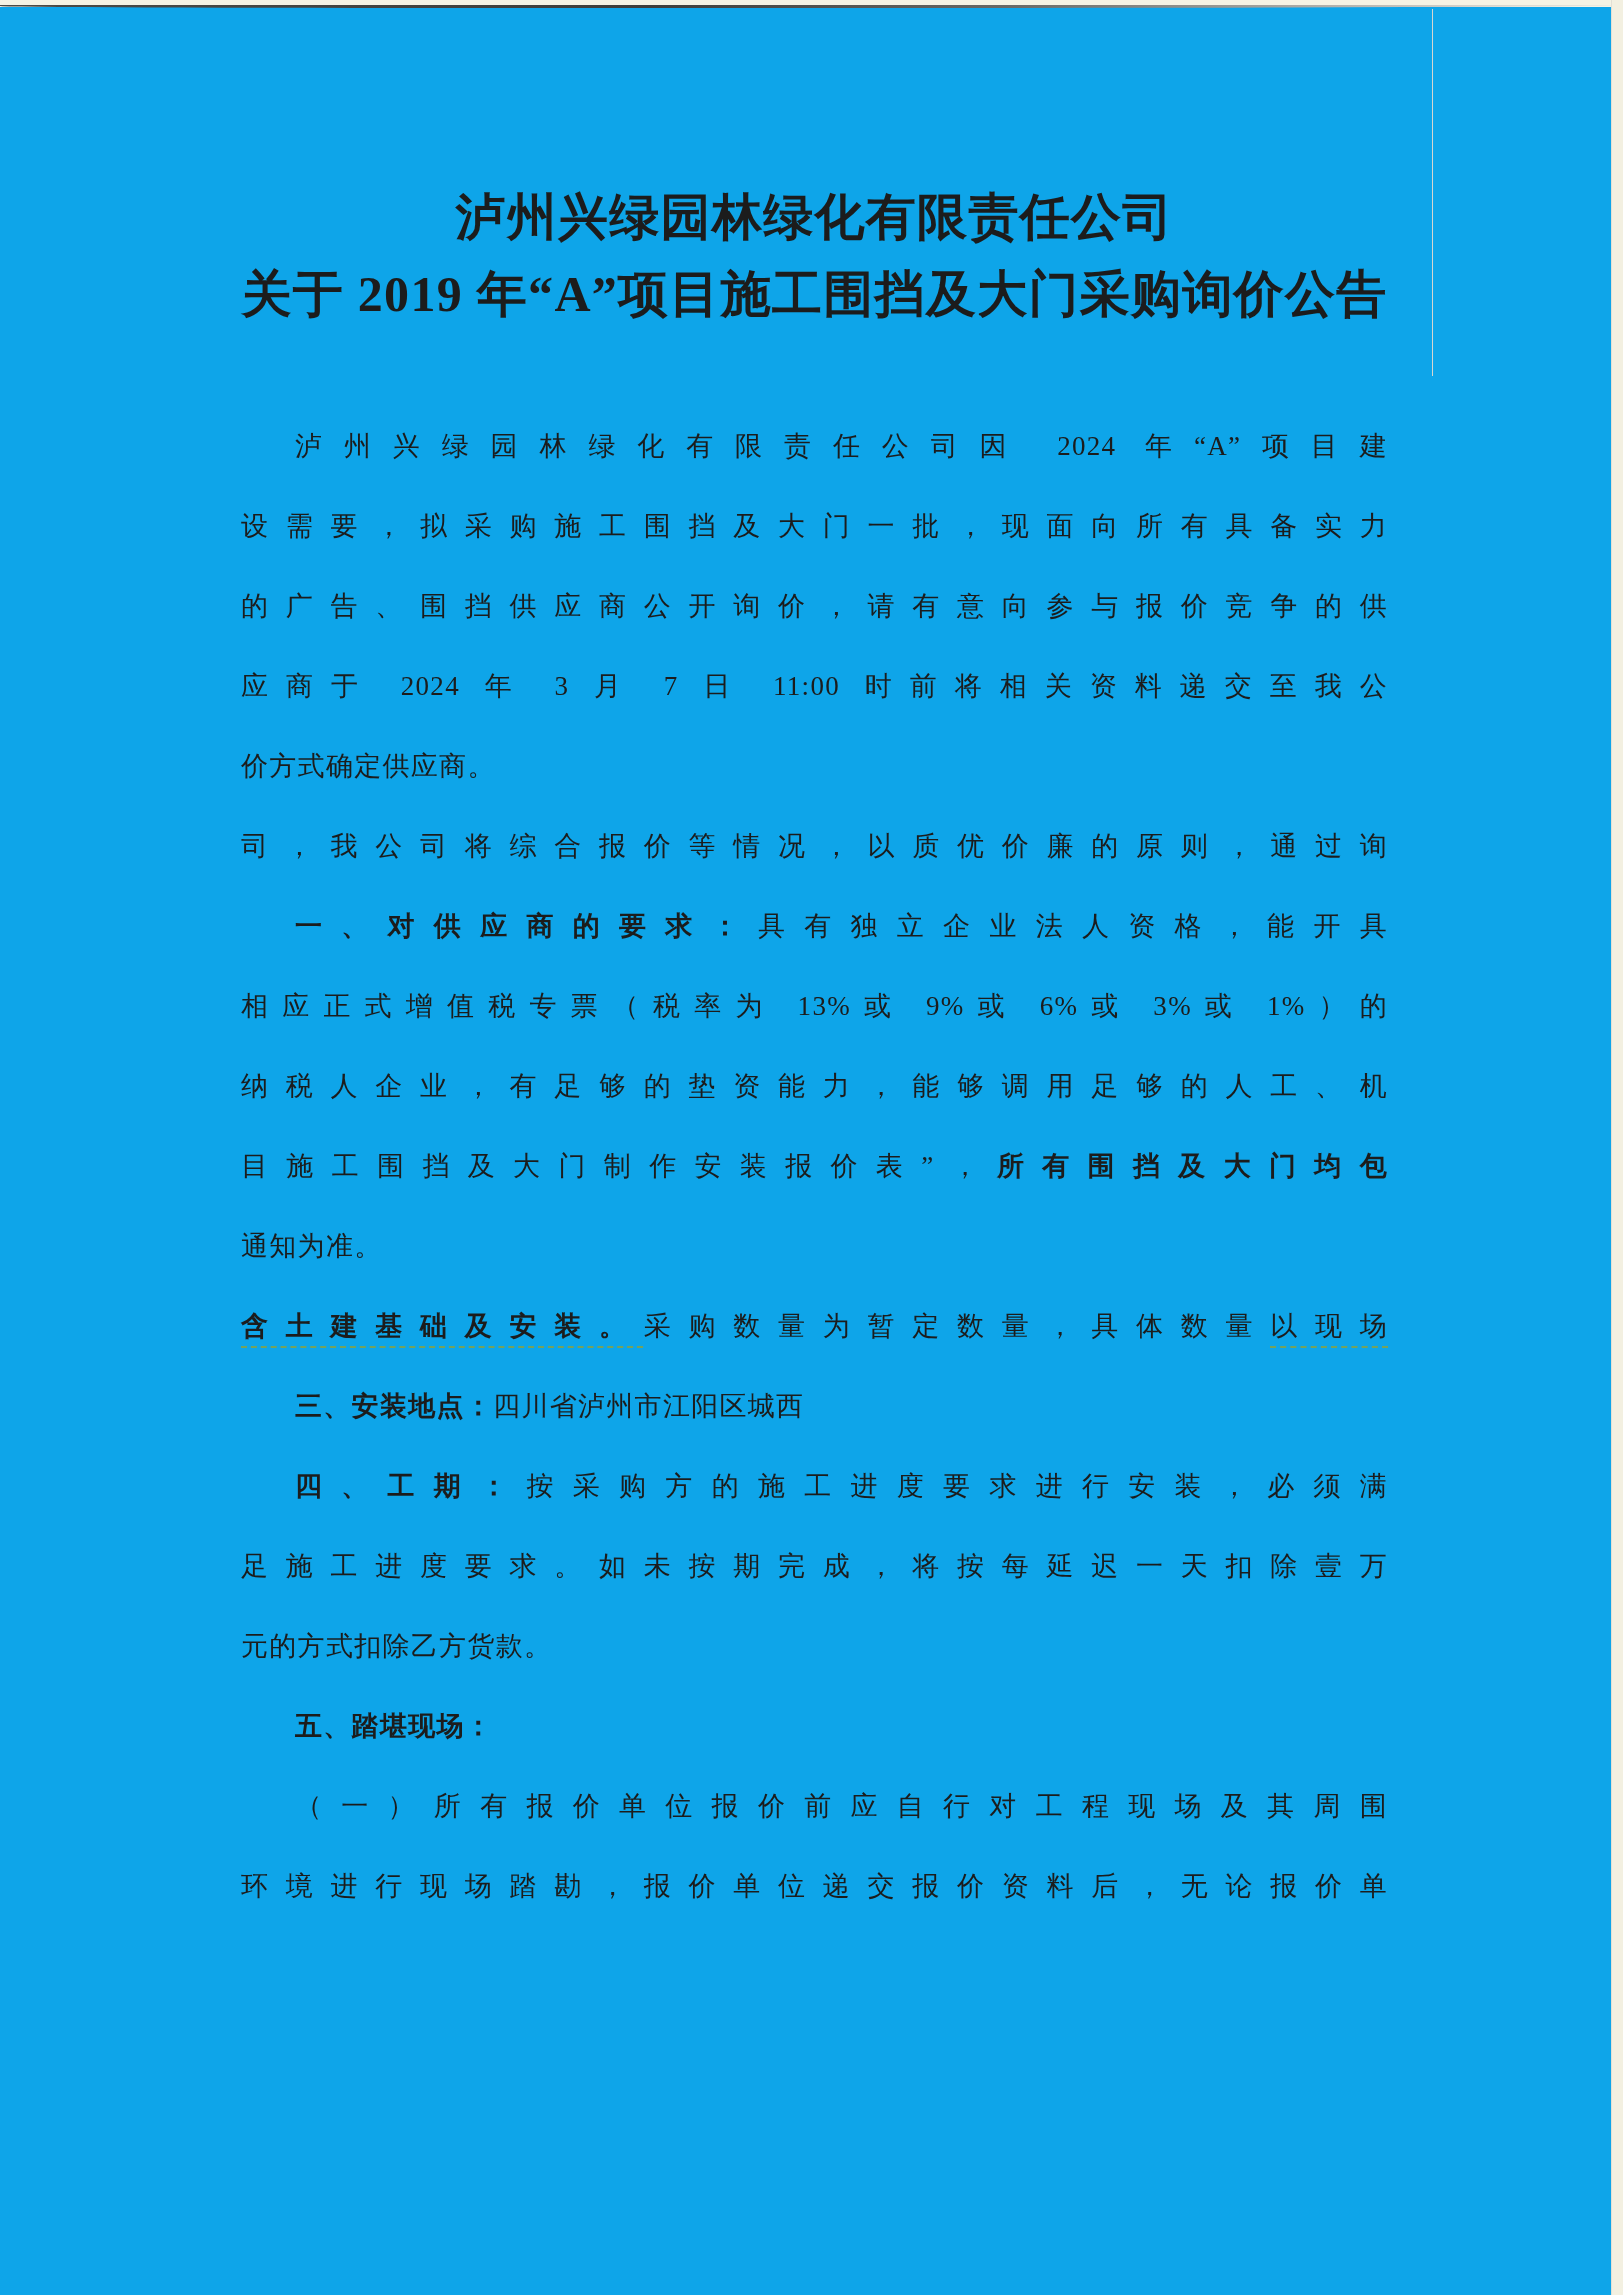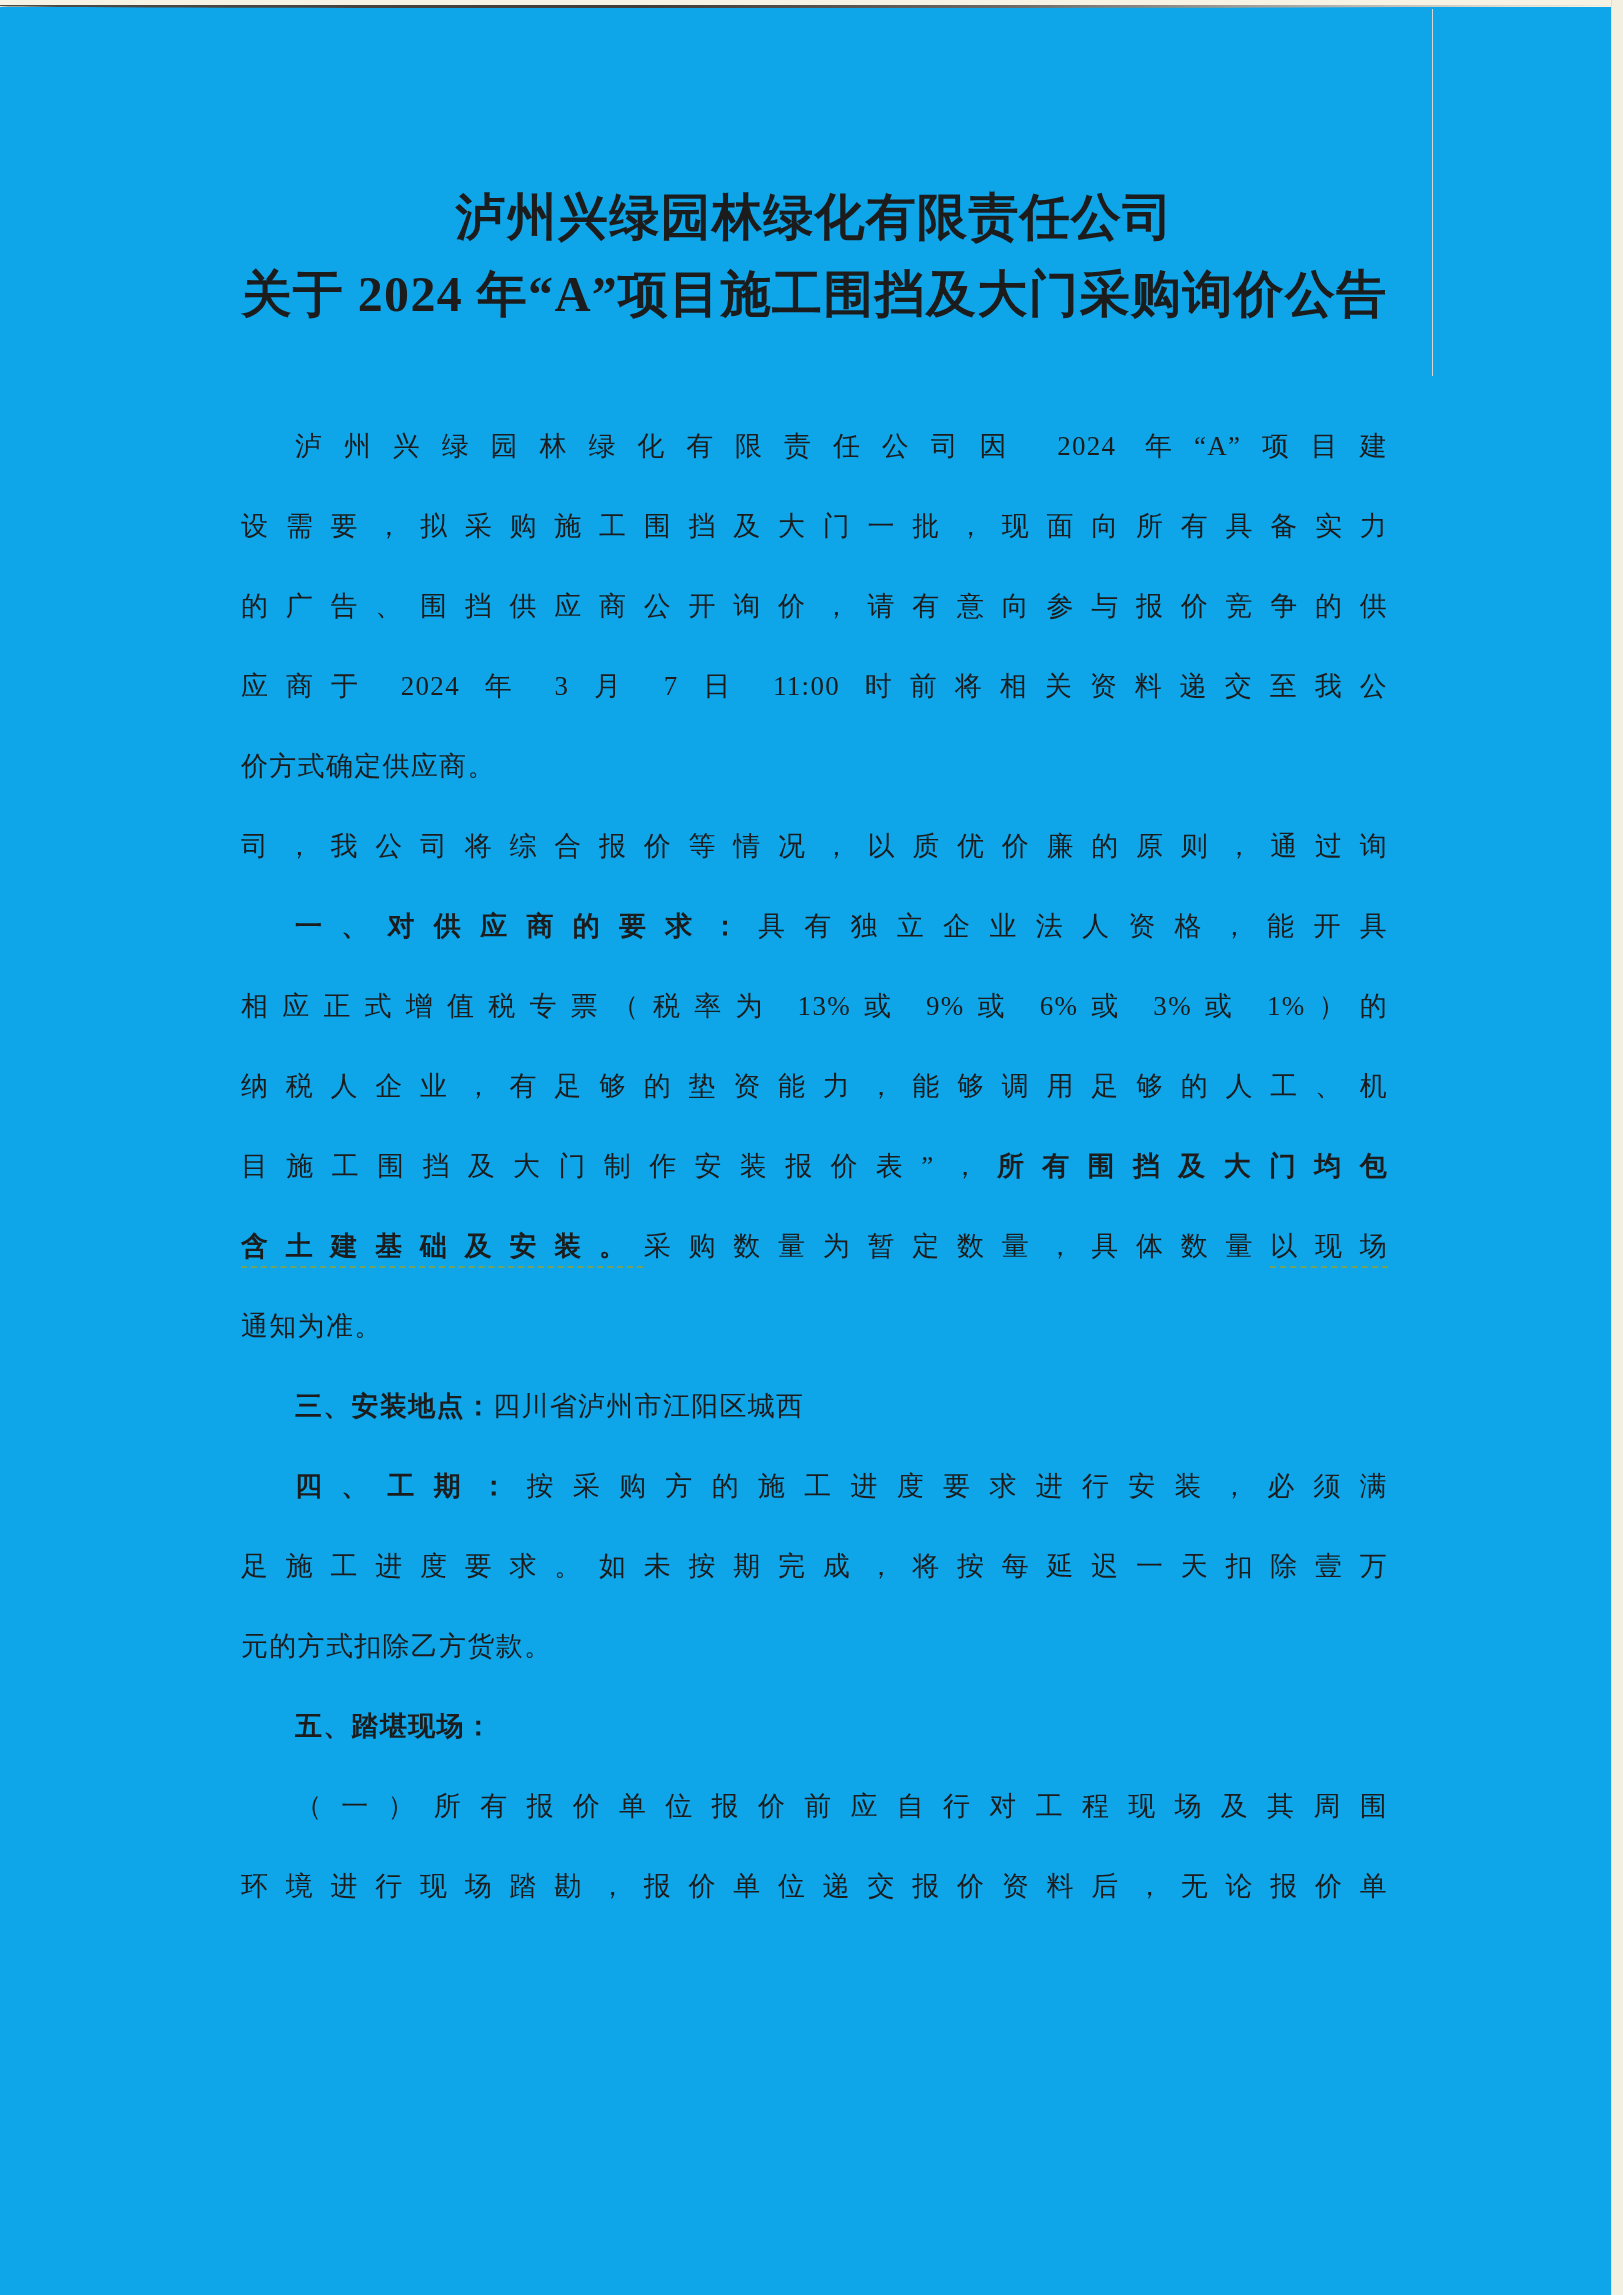--- a/index.html
+++ b/index.html
@@ -96,36 +96,36 @@
 <body>
 
 <div class="page">
   <div class="scan-top-band"></div>
   <div class="scan-top-line"></div>
   <div class="scan-fold-line"></div>
   <div class="scan-right-strip"></div>
 
   <header class="titles">
     <div class="title-line">泸州兴绿园林绿化有限责任公司</div>
-    <div class="title-line">关于 2024 年“A”项目施工围挡及大门采购询价公告</div>
+    <div class="title-line">关于 2019 年“A”项目施工围挡及大门采购询价公告</div>
   </header>
 
   <main class="body-block" id="body-lines">
       <div class="line align-justify indent"><span>泸州兴绿园林绿化有限责任公司因 2024 年“A”项目建</span></div>
       <div class="line align-justify"><span>设需要，拟采购施工围挡及大门一批，现面向所有具备实力</span></div>
       <div class="line align-justify"><span>的广告、围挡供应商公开询价，请有意向参与报价竞争的供</span></div>
       <div class="line align-justify"><span>应商于 2024 年 3 月 7 日 11:00 时前将相关资料递交至我公</span></div>
       <div class="line align-left"><span>价方式确定供应商。</span></div>
       <div class="line align-justify"><span>司，我公司将综合报价等情况，以质优价廉的原则，通过询</span></div>
       <div class="line align-justify indent"><span class="bold">一、对供应商的要求：</span><span>具有独立企业法人资格，能开具</span></div>
       <div class="line align-justify"><span>相应正式增值税专票（税率为 13%或 9%或 6%或 3%或 1%）的</span></div>
       <div class="line align-justify"><span>纳税人企业，有足够的垫资能力，能够调用足够的人工、机</span></div>
       <div class="line align-justify"><span>目施工围挡及大门制作安装报价表”，</span><span class="bold">所有围挡及大门均包</span></div>
+      <div class="line align-left"><span>通知为准。</span></div>
       <div class="line align-justify"><span class="bold u-green">含土建基础及安装。</span><span>采购数量为暂定数量，具体数量</span><span class="u-green">以现场</span></div>
-      <div class="line align-left"><span>通知为准。</span></div>
       <div class="line align-left indent"><span class="bold">三、安装地点：</span><span>四川省泸州市江阳区城西</span></div>
       <div class="line align-justify indent"><span class="bold">四、工期：</span><span>按采购方的施工进度要求进行安装，必须满</span></div>
       <div class="line align-justify"><span>足施工进度要求。如未按期完成，将按每延迟一天扣除壹万</span></div>
       <div class="line align-left"><span>元的方式扣除乙方货款。</span></div>
       <div class="line align-left indent"><span class="bold">五、踏堪现场：</span></div>
       <div class="line align-justify indent"><span>（一）所有报价单位报价前应自行对工程现场及其周围</span></div>
       <div class="line align-justify"><span>环境进行现场踏勘，报价单位递交报价资料后，无论报价单</span></div>
     </main>
 </div>
 

